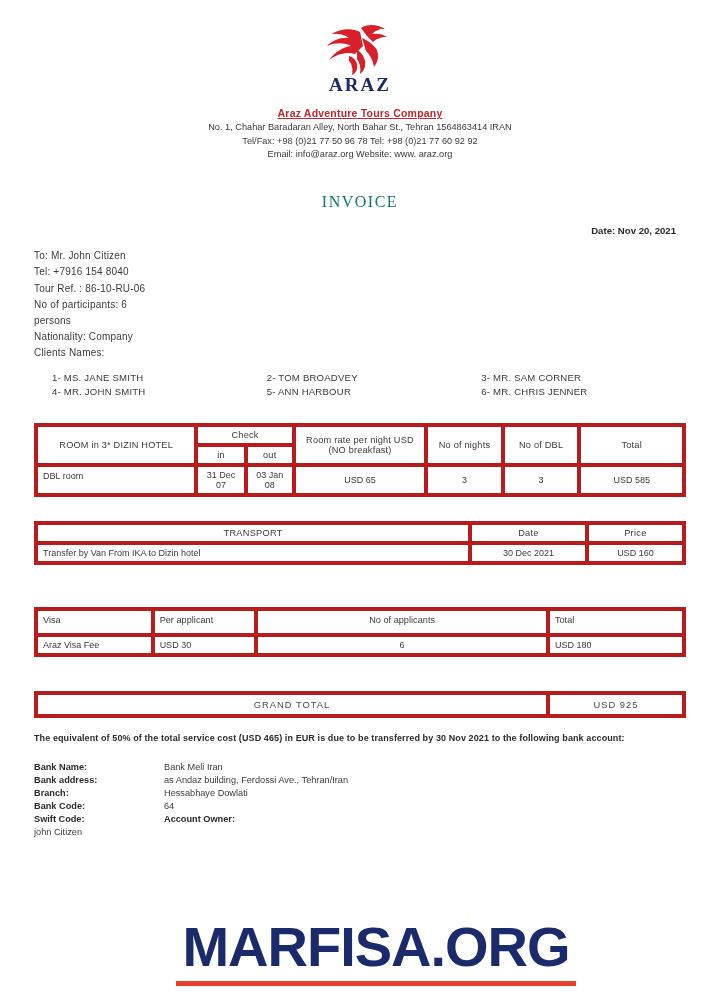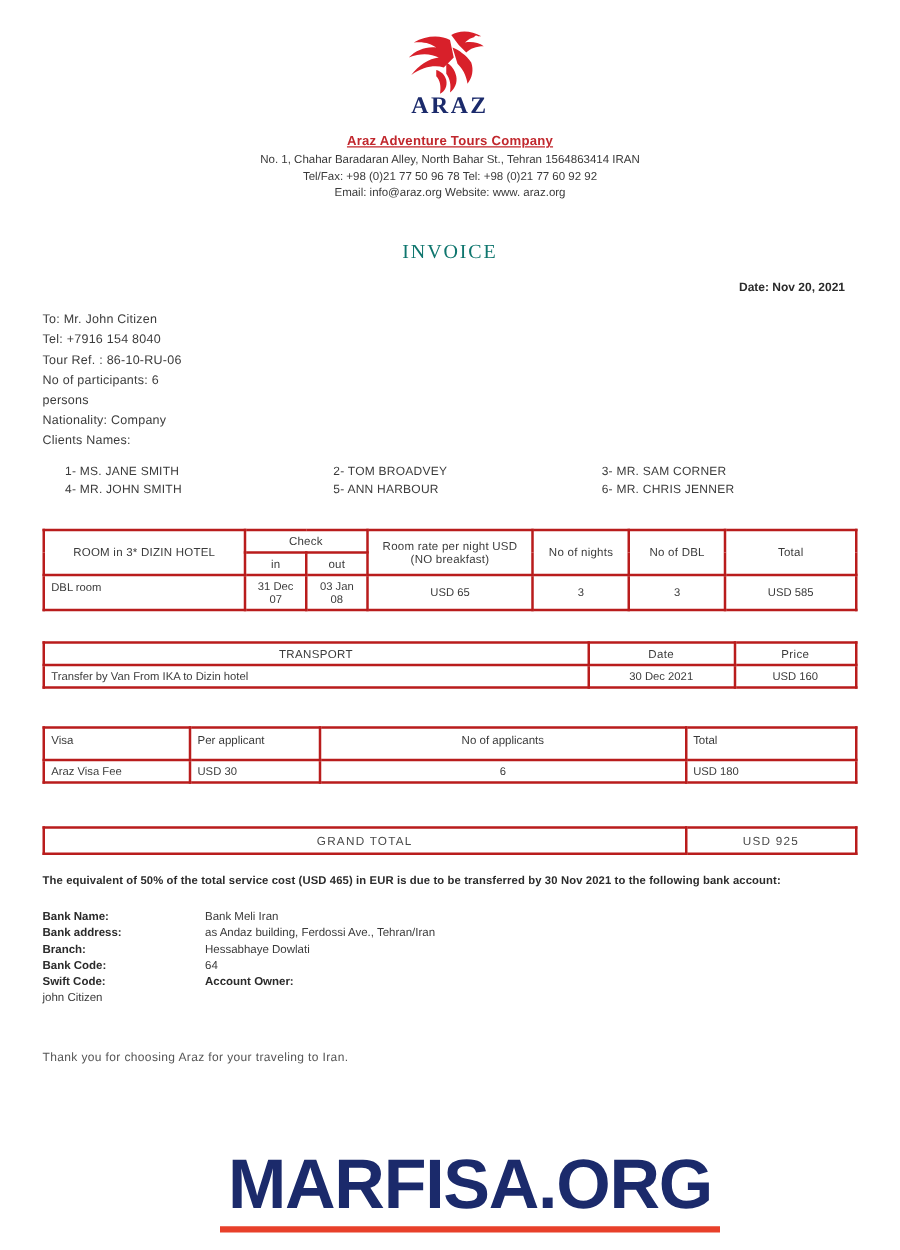--- a/index.html
+++ b/index.html
@@ -96,41 +96,41 @@
   }
 
   
   table {
     border-collapse: collapse;
     width: 100%;
     font-size: 9px;
     color: #3b3b3b;
   }
   table td, table th {
-    border: 2px solid #b91c1c;
+    border: 4px solid #b91c1c;
     padding: 3px 5px;
     font-weight: normal;
     vertical-align: middle;
   }
   .tbl-room { margin-top: 26px; }
   .tbl-room th {
     text-align: center;
     font-size: 9.2px;
     letter-spacing: .2px;
   }
   .tbl-room td { text-align: center; height: 16px; }
   .tbl-room td.left { text-align: left; }
   .cell-tall { height: 44px; }
 
   .tbl-transport { margin-top: 24px; border-radius: 16px; }
   .tbl-transport th { text-align: center; font-size: 9.2px; letter-spacing:.3px;}
   .tbl-transport td { text-align: center; }
   .tbl-transport td.left { text-align: left; }
 
-  .tbl-visa { margin-top: 30px; }
+  .tbl-visa { margin-top: 42px; }
   .tbl-visa th { text-align: left; font-size: 9.2px; }
   .tbl-visa th.ctr { text-align: center; }
   .tbl-visa td { text-align: left; }
   .tbl-visa td.ctr { text-align: center; }
   .visa-head-cell { height: 26px; vertical-align: top; padding-top: 4px; }
 
   .tbl-total { margin-top: 34px; }
   .tbl-total td {
     text-align: center;
     font-size: 9.4px;
@@ -318,20 +318,19 @@
     <div class="bank-value">as Andaz building, Ferdossi Ave., Tehran/Iran</div>
     <div class="bank-label">Branch:</div>
     <div class="bank-value">Hessabhaye Dowlati</div>
     <div class="bank-label">Bank Code:</div>
     <div class="bank-value">64</div>
     <div class="bank-label">Swift Code:</div>
     <div class="bank-label">Account Owner:</div>
     <div class="bank-value">john Citizen</div>
   </div>
 
-  <div class="thanks">Thank you for choosing Araz for your traveling to Iran.</div>
 
   <div class="watermark">
     <div class="wm-text"><span>MARFISA</span><span class="org">.ORG</span></div>
     <div class="wm-underline"></div>
   </div>
 
 </div>
 
 </body></html>

